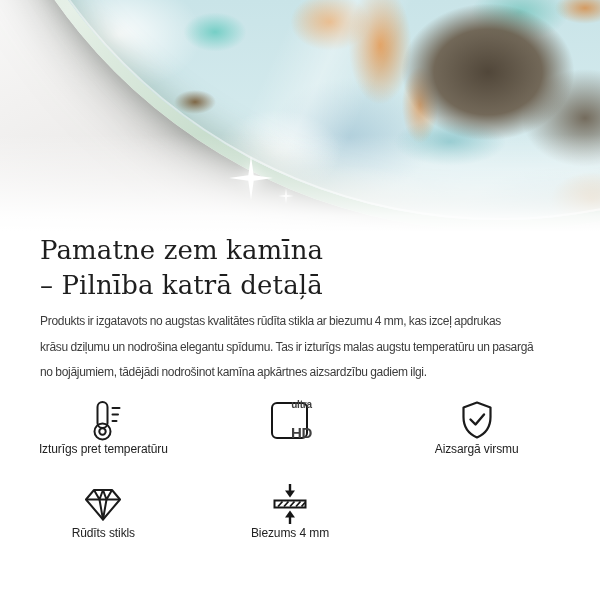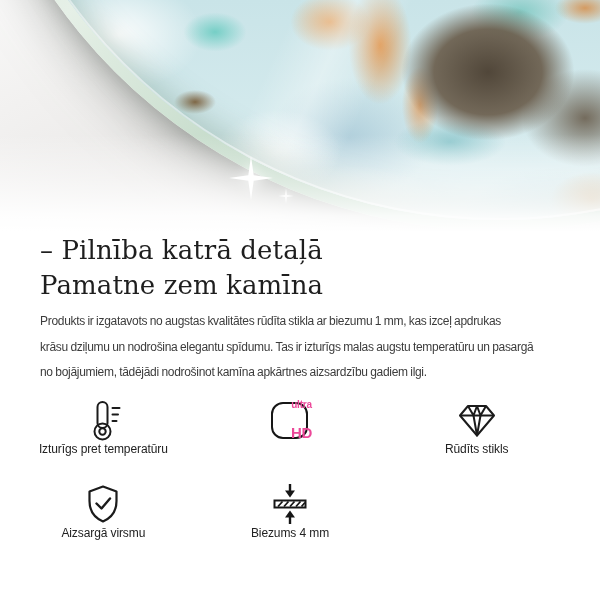--- a/index.html
+++ b/index.html
@@ -75,23 +75,23 @@
 
   
   .features {
     position:absolute; left:10px; top:398px; width:560px;
     display:grid; grid-template-columns:1fr 1fr 1fr; row-gap:26px;
   }
   .feature { display:flex; flex-direction:column; align-items:center; }
   .feature .ic { height:44px; display:flex; align-items:center; justify-content:center; }
   .feature .lbl { font-size:12px; color:#222; letter-spacing:-.1px; white-space:nowrap; }
   .uhd {
-    width:37px; height:37px; border:2.5px solid #161616; border-radius:12px; box-sizing:border-box;
+    width:37px; height:37px; border:2.5px solid #161616; border-radius:6px; box-sizing:border-box;
     display:flex; flex-direction:column; align-items:center; justify-content:center; line-height:1;
-    color:#ec4899;
+    color:#404040;
     padding-left:23px;
   }
   .uhd .u { font-size:10px; font-weight:700; letter-spacing:-.2px; }
   .uhd .hd { font-size:15px; font-weight:800; margin-top:15px; letter-spacing:-.3px; }
 </style>
 </head>
 <body>
 
 <div class="page">
 
@@ -104,26 +104,26 @@
     <svg class="sparkle-main" viewBox="0 0 46 46">
       <path d="M23 1 L25.7 20.3 L45 23 L25.7 25.7 L23 45 L20.3 25.7 L1 23 L20.3 20.3 Z" fill="#ffffff"></path>
     </svg>
     <svg class="sparkle-small" viewBox="0 0 46 46">
       <path d="M23 1 L25.7 20.3 L45 23 L25.7 25.7 L23 45 L20.3 25.7 L1 23 L20.3 20.3 Z" fill="#ffffff"></path>
     </svg>
     <div class="hero-fade"></div>
   </div>
 
   <div class="heading">
+    <div>Pamatne zem kamīna</div>
     <div>– Pilnība katrā detaļā</div>
-    <div>Pamatne zem kamīna</div>
   </div>
 
   <div class="desc">
-    <div>Produkts ir izgatavots no augstas kvalitātes rūdīta stikla ar biezumu 1 mm, kas izceļ apdrukas</div>
+    <div>Produkts ir izgatavots no augstas kvalitātes rūdīta stikla ar biezumu 4 mm, kas izceļ apdrukas</div>
     <div>krāsu dziļumu un nodrošina elegantu spīdumu. Tas ir izturīgs malas augstu temperatūru un pasargā</div>
     <div>no bojājumiem, tādējādi nodrošinot kamīna apkārtnes aizsardzību gadiem ilgi.</div>
   </div>
 
   <div class="features">
 
     <div class="feature">
       <div class="ic">
         <svg width="44" height="44" viewBox="0 0 44 44">
           <g fill="none" stroke="#1b1b1b" stroke-width="2" stroke-linecap="round">
@@ -142,39 +142,39 @@
         <div class="uhd">
           <span class="u">ultra</span>
           <span class="hd">HD</span>
         </div>
       </div>
     </div>
 
     <div class="feature">
       <div class="ic">
         <svg width="44" height="44" viewBox="0 0 44 44">
+          <path d="M22 4.5 L35.5 9.5 V19 C35.5 29.5 30 36 22 39.5 C14 36 8.5 29.5 8.5 19 V9.5 Z" fill="none" stroke="#1b1b1b" stroke-width="2.2" stroke-linejoin="round"></path>
+          <path d="M15.5 21.5 L20.5 26.5 L29 16.5" fill="none" stroke="#1b1b1b" stroke-width="2.4" stroke-linecap="round" stroke-linejoin="round"></path>
+        </svg>
+      </div>
+      <div class="lbl">Aizsargā virsmu</div>
+    </div>
+
+    <div class="feature">
+      <div class="ic">
+        <svg width="44" height="44" viewBox="0 0 44 44">
           <g fill="none" stroke="#1b1b1b" stroke-width="2" stroke-linejoin="round">
             <path d="M13 8 H31 L39 17.5 L22 37.5 L5 17.5 Z"></path>
             <path d="M5 17.5 H39"></path>
             <path d="M13 8 L18.5 17.5 L22 8 L25.5 17.5 L31 8"></path>
             <path d="M18.5 17.5 L22 37.5 L25.5 17.5"></path>
           </g>
         </svg>
       </div>
       <div class="lbl">Rūdīts stikls</div>
-    </div>
-
-    <div class="feature">
-      <div class="ic">
-        <svg width="44" height="44" viewBox="0 0 44 44">
-          <path d="M22 4.5 L35.5 9.5 V19 C35.5 29.5 30 36 22 39.5 C14 36 8.5 29.5 8.5 19 V9.5 Z" fill="none" stroke="#1b1b1b" stroke-width="2.2" stroke-linejoin="round"></path>
-          <path d="M15.5 21.5 L20.5 26.5 L29 16.5" fill="none" stroke="#1b1b1b" stroke-width="2.4" stroke-linecap="round" stroke-linejoin="round"></path>
-        </svg>
-      </div>
-      <div class="lbl">Aizsargā virsmu</div>
     </div>
 
 
     <div class="feature">
       <div class="ic">
         <svg width="44" height="44" viewBox="0 0 44 44">
           <rect x="6.5" y="18.5" width="31" height="7" fill="none" stroke="#161616" stroke-width="2"></rect>
           <path d="M10 24.5l4.5-5 M16 24.5l4.5-5 M22 24.5l4.5-5 M28 24.5l4.5-5 M33.5 24.5l3.5-4" stroke="#161616" stroke-width="1.8" fill="none"></path>
           <path d="M22 2v7" stroke="#161616" stroke-width="2.4"></path>
           <path d="M17 8.5 h10 L22 15.5 Z" fill="#161616"></path>

